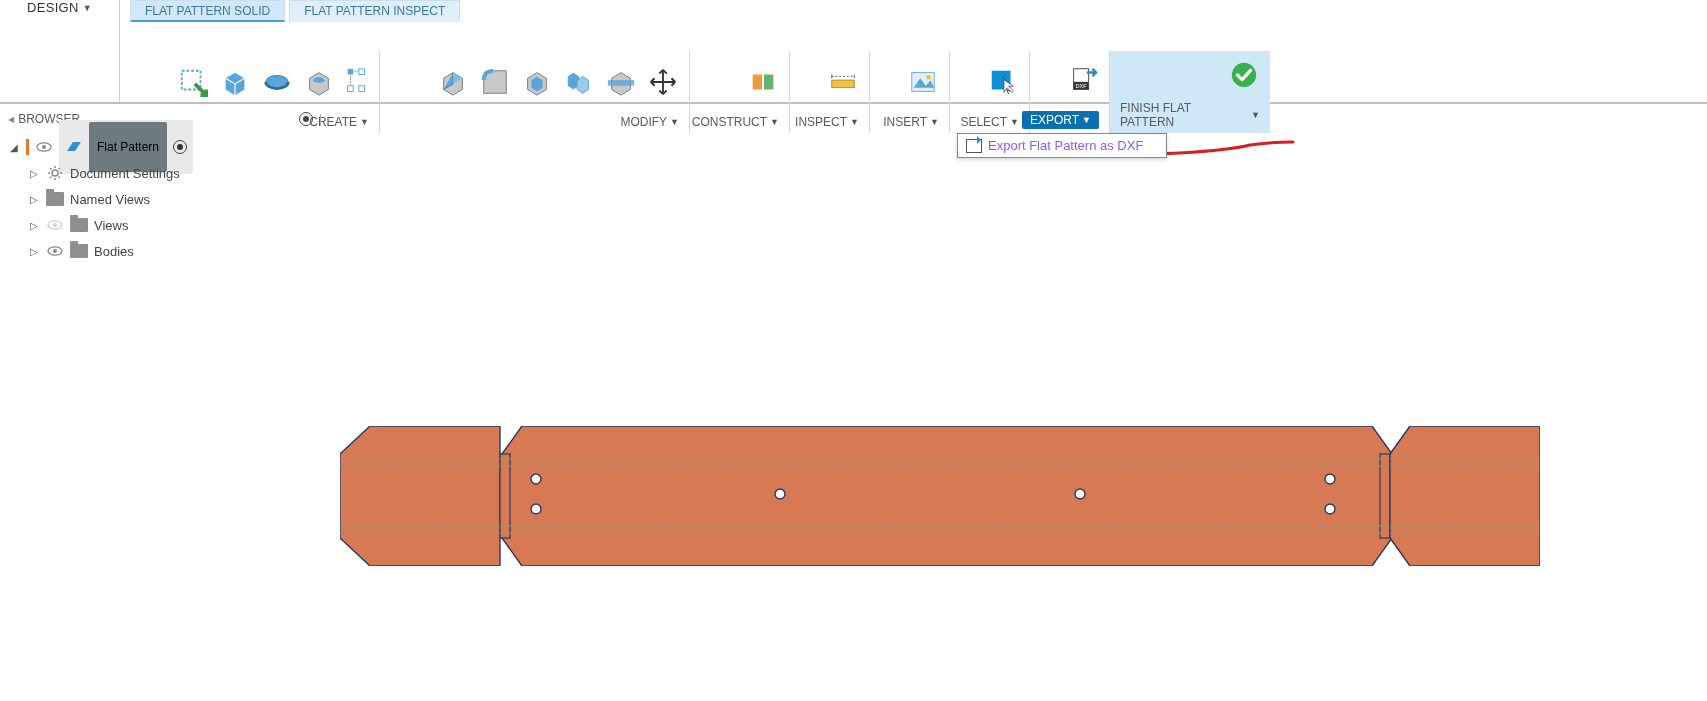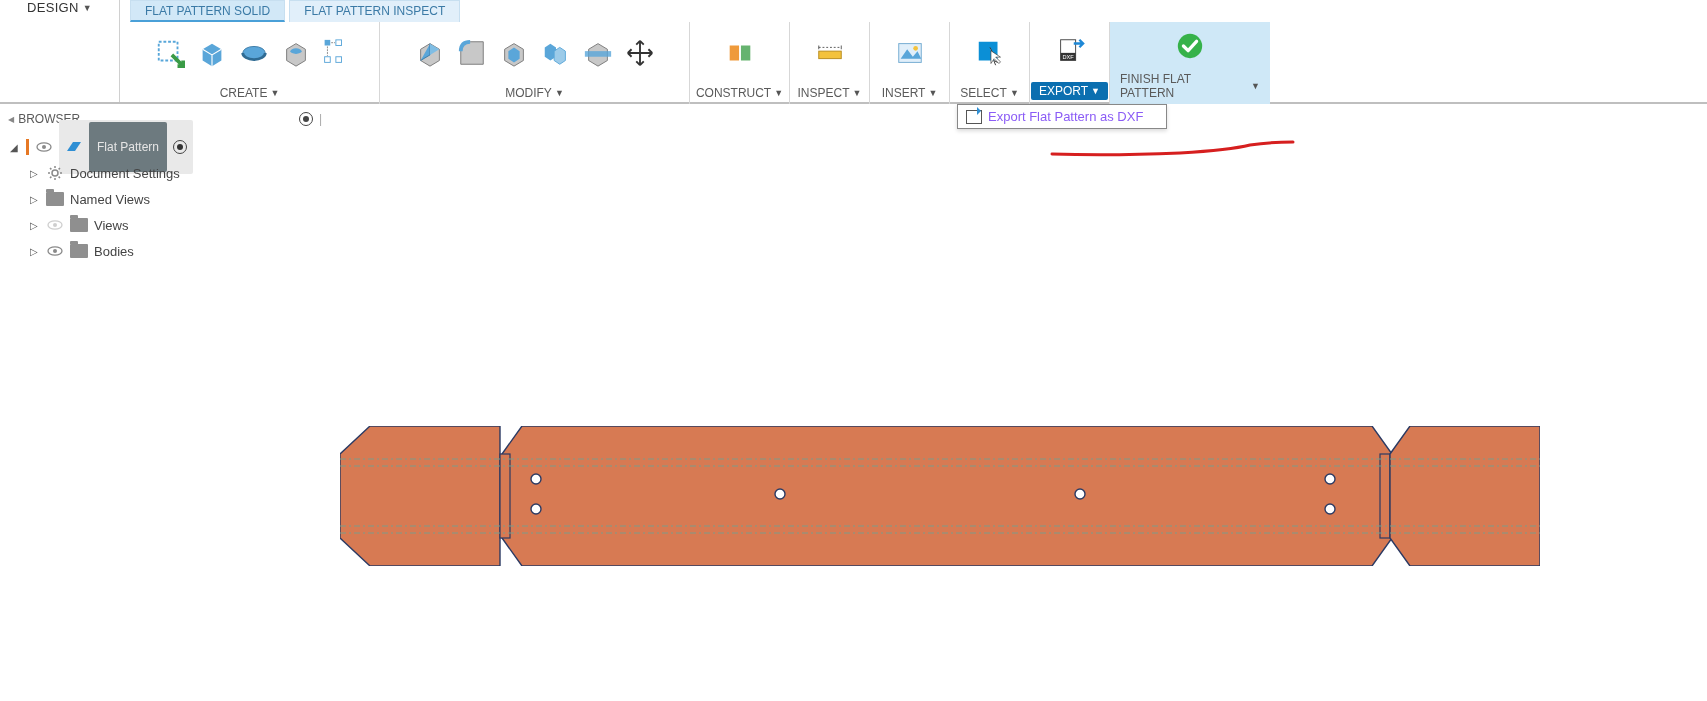--- a/index.html
+++ b/index.html
@@ -4,27 +4,27 @@
 <style>
 * { box-sizing: border-box; margin: 0; padding: 0; font-family: "Segoe UI", Arial, sans-serif; }
 body { width: 1707px; height: 701px; background: #fff; overflow: hidden; position: relative; }
 
 
 .top-area { display: flex; align-items: stretch; border-bottom: 2px solid #bfbfbf; height: 104px; }
 .workspace-cell { width: 120px; display: flex; align-items: flex-start; justify-content: center; border-right: 1px solid #d0d0d0; }
 .workspace-btn { font-size: 13px; color: #333; letter-spacing: .3px; display: flex; align-items: center; gap: 4px; cursor: pointer; }
 .caret { font-size: 9px; color: #555; }
 
-.ribbon-main { flex: 1; display: flex; flex-direction: column; }
+.ribbon-main { flex: 1; display: flex; flex-direction: column; gap: 29px; }
 .context-tabs { display: flex; gap: 4px; padding-left: 10px; height: 22px; }
 .context-tab { background: #e1effa; color: #3b7aa6; font-size: 12px; padding: 3px 14px; border: 1px solid #c7dff0; border-bottom: none; }
 .context-tab.active { border-bottom: 2px solid #4aa0d8; background: #d2e8f7; }
 
 .ribbon-panels { flex: 1; display: flex; align-items: flex-end; }
-.panel { display: flex; flex-direction: column; align-items: center; justify-content: flex-end; padding: 0 10px 4px; border-right: 1px solid #d7d7d7; height: 82px; position: relative; }
+.panel { display: flex; flex-direction: column; align-items: flex-end; justify-content: flex-end; padding: 0 10px 4px; border-right: 1px solid #d7d7d7; height: 82px; position: relative; }
 .panel:last-child { border-right: none; }
 .panel-icons { flex: 1; display: flex; align-items: center; gap: 10px; }
 .panel-label { font-size: 12px; color: #5a5a5a; display: flex; align-items: center; gap: 3px; margin-top: 2px; }
 .panel-label.active { background: #0b6fb0; color: #fff; padding: 2px 8px; border-radius: 2px; }
 
 .ico { width: 32px; height: 32px; display: inline-flex; align-items: center; justify-content: center; position: relative; }
 .ico svg { width: 30px; height: 30px; }
 
 .dropdown-item { position: absolute; top: 82px; right: -58px; width: 210px; border: 1px solid #888; background: #fff; box-shadow: 0 2px 4px rgba(0,0,0,.15); z-index: 50; padding: 4px 8px; display: flex; align-items: center; gap: 6px; font-size: 13px; color: #8b5cf6; }
 .dxf-mini { width: 16px; height: 14px; display: inline-block; background: #fff; border: 1px solid #555; position: relative; }
@@ -35,21 +35,21 @@
 .browser-header { display: flex; align-items: center; justify-content: space-between; padding: 2px 8px; font-size: 12px; color: #5a5a5a; }
 .collapse-dot { width: 14px; height: 14px; border: 1px solid #444; border-radius: 50%; display: flex; align-items: center; justify-content: center; }
 .collapse-dot::after { content: ""; width: 6px; height: 6px; background: #444; border-radius: 50%; }
 
 .tree { padding: 6px 4px; font-size: 13px; color: #444; }
 .node { display: flex; align-items: center; gap: 6px; height: 26px; padding-left: 6px; }
 .node .exp { width: 10px; font-size: 10px; color: #555; }
 .node .vis { width: 18px; height: 18px; display: flex; align-items: center; justify-content: center; }
 .node-icon { width: 18px; height: 18px; display: inline-flex; align-items: center; justify-content: center; }
 .root-chip { display: inline-flex; align-items: center; gap: 6px; background: #e9e9e9; border-radius: 2px; padding: 2px 6px; }
-.root-name { background: #6d7a7f; color: #e5e5e5; padding: 18px 8px; font-size: 12px; border-radius: 2px; }
+.root-name { background: #6d7a7f; color: #000000; padding: 18px 8px; font-size: 12px; border-radius: 2px; }
 .radio-on { width: 14px; height: 14px; border: 1px solid #444; border-radius: 50%; position: relative; }
 .radio-on::after { content: ""; position: absolute; inset: 3px; background: #333; border-radius: 50%; }
 
 .indent1 { padding-left: 26px; }
 .indent2 { padding-left: 44px; }
 .folder { width: 18px; height: 14px; background: #8f8f8f; border-radius: 1px; position: relative; }
 .folder::before { content: ""; position: absolute; top: -3px; left: 0; width: 8px; height: 3px; background: #8f8f8f; border-radius: 1px 1px 0 0; }
 .gear-svg { width: 18px; height: 18px; }
 .rule-svg { width: 18px; height: 18px; }
 

